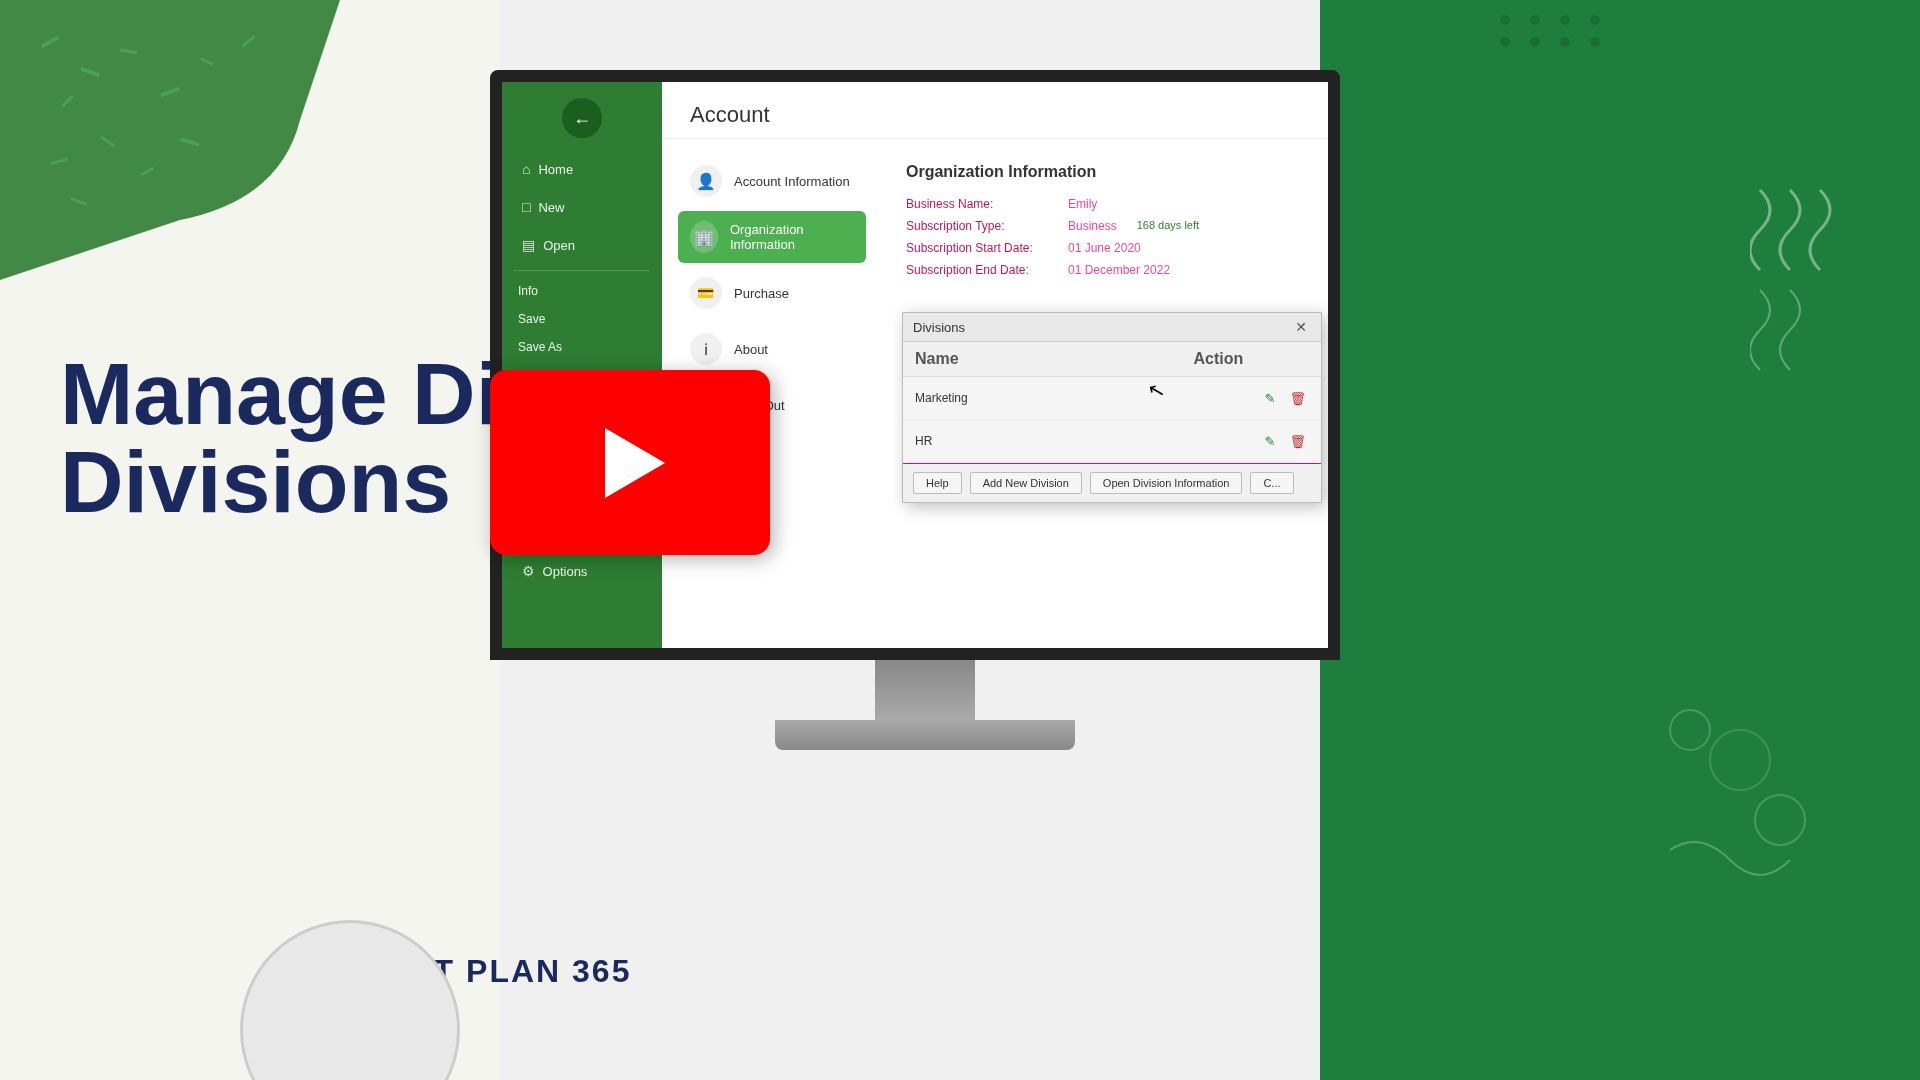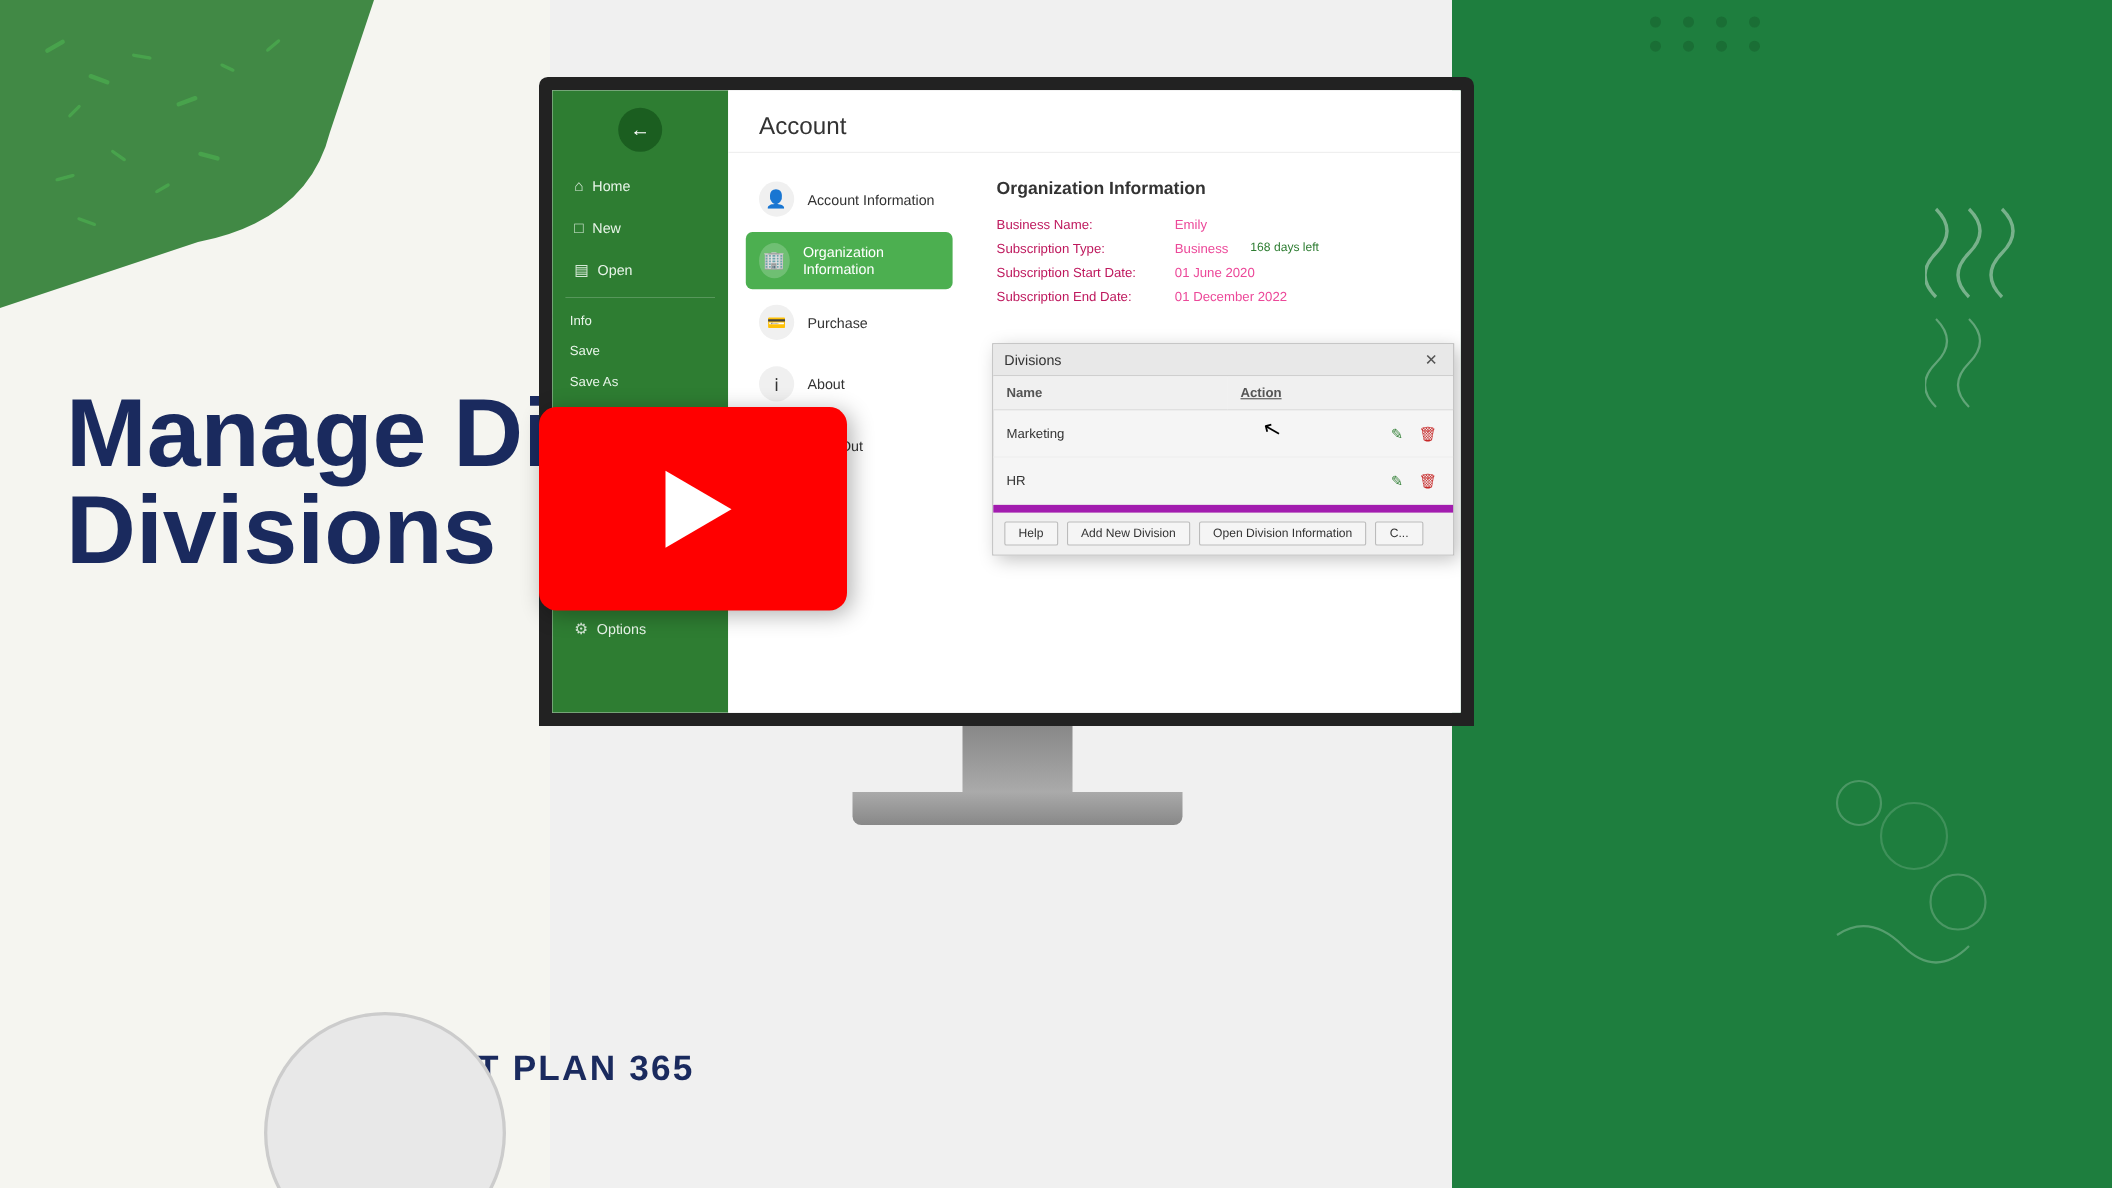--- a/index.html
+++ b/index.html
@@ -290,29 +290,28 @@
     .modal-body {
       padding: 0;
     }
     .modal-table {
       width: 100%;
       border-collapse: collapse;
     }
     .modal-table th {
       padding: 8px 12px;
       text-align: left;
-      font-size: 12px;
+      font-size: 16px;
       font-weight: 600;
       color: #555;
       border-bottom: 1px solid #ddd;
       background: #f0f0f0;
     }
     .modal-table th.action-col {
-      text-align: left;
-      text-decoration: underline;
+      text-align: center;
     }
     .modal-table td {
       padding: 10px 12px;
       font-size: 12px;
       color: #333;
       border-bottom: 1px solid #eee;
     }
     .modal-table td.action-col {
       text-align: right;
     }
@@ -326,21 +325,21 @@
       display: flex; align-items: center; justify-content: center;
       cursor: pointer;
       font-size: 13px;
     }
     .action-icon-btn.edit { color: #2e7d32; }
     .action-icon-btn.delete { color: #c62828; }
     .modal-footer {
       padding: 8px 10px;
       display: flex;
       gap: 8px;
-      border-top: 7px solid #a21caf;
+      border-top: 1px solid #a21caf;
       background: #f0f0f0;
     }
     .modal-footer-btn {
       padding: 4px 12px;
       font-size: 11px;
       background: #f5f5f5;
       border: 1px solid #bbb;
       border-radius: 2px;
       cursor: pointer;
       color: #333;

